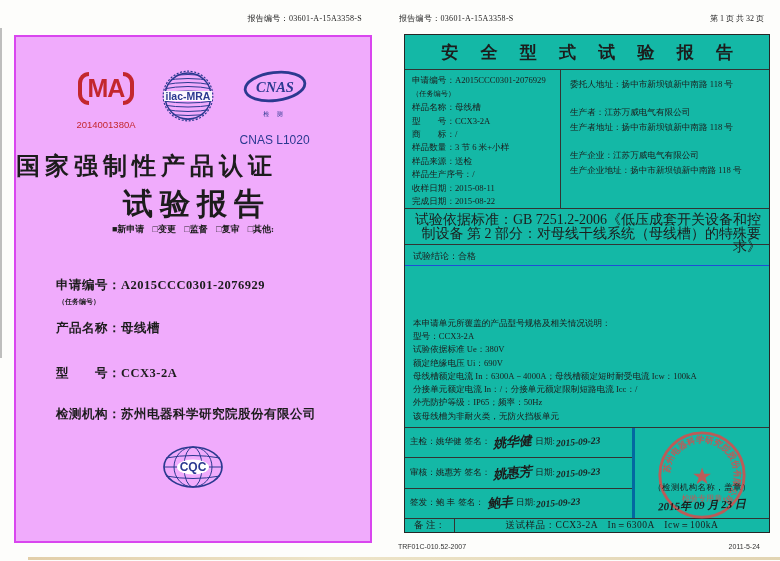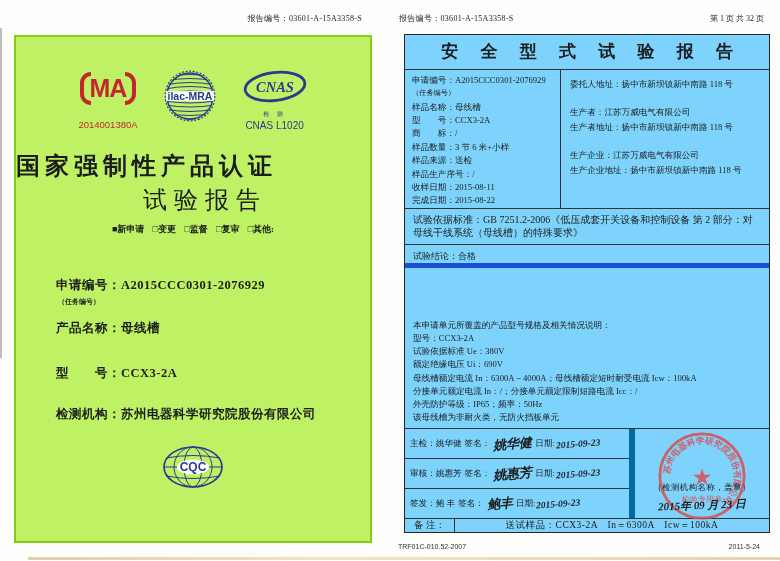--- a/index.html
+++ b/index.html
@@ -13,56 +13,56 @@
   .edge-b{position:absolute;left:28px;right:0;bottom:1px;height:3px;opacity:.75;
           background:linear-gradient(90deg,#d9bf8e,#e8dcb8 40%,#d9c79a);}
   
   .lp-repno{position:absolute;top:13px;right:418px;font-size:8px;letter-spacing:.3px;}
   .rp-repno{position:absolute;top:13px;left:399px;font-size:8px;letter-spacing:.3px;}
   .rp-page{position:absolute;top:13px;right:16px;font-size:8px;}
   .rp-foot-l{position:absolute;left:398px;top:543px;font-size:7px;color:#333;font-family:"Liberation Sans",sans-serif;}
   .rp-foot-r{position:absolute;right:20px;top:543px;font-size:7px;color:#333;font-family:"Liberation Sans",sans-serif;}
 
   
-  .lp{position:absolute;left:14px;top:35px;width:354px;height:504px;border:2px solid #84cc16;background:#bef264;}
+  .lp{position:absolute;left:14px;top:35px;width:354px;height:504px;border:2px solid #d946ef;background:#f0abfc;}
   .logos{position:absolute;top:32px;left:0;width:100%;display:flex;justify-content:center;align-items:flex-start;gap:24px;}
   .cma-wrap{text-align:center;}
   .cma-mark{display:flex;align-items:center;justify-content:center;height:38px;}
   .cma-br{width:11px;height:33px;border:4.5px solid #c3272e;display:inline-block;box-sizing:border-box;}
   .cma-br-l{border-right:none;border-radius:17px 0 0 17px;margin-right:-2px;}
   .cma-br-r{border-left:none;border-radius:0 17px 17px 0;margin-left:-2px;}
   .cma-letters{font-family:"Liberation Sans",sans-serif;font-size:25px;font-weight:800;color:#c3272e;line-height:33px;letter-spacing:-1px;padding:0 1px;}
   .cma-num{color:#c3272e;font-size:9.5px;margin-top:12px;font-family:"Liberation Sans",sans-serif;}
   .cnas-wrap{text-align:center;}
   .cnas-sub1{font-size:6px;color:#2b3990;letter-spacing:3px;margin-top:1px;}
-  .cnas-sub2{font-size:10px;color:#2b3990;font-family:"Liberation Sans",sans-serif;margin-top:1px;text-align:center;}
+  .cnas-sub2{font-size:12px;color:#2b3990;font-family:"Liberation Sans",sans-serif;margin-top:14px;text-align:center;}
   .lt1{position:absolute;top:113px;left:0;width:100%;font-size:24px;font-weight:700;letter-spacing:5px;}
-  .lt2{position:absolute;top:147px;left:12px;width:100%;text-align:center;font-size:24px;font-weight:400;letter-spacing:7px;}
+  .lt2{position:absolute;top:147px;left:4px;width:100%;text-align:center;font-size:30px;font-weight:700;letter-spacing:7px;}
   .lcheck{position:absolute;top:186px;left:0;width:100%;text-align:center;font-size:9px;font-weight:600;}
   .lcheck span{margin:0 3px;}
   .lfield{position:absolute;left:40px;font-size:12.5px;font-weight:600;letter-spacing:.5px;white-space:nowrap;}
   .lf0{top:240px;} .lf0n{top:260px;left:42px;font-size:7px;font-weight:600;position:absolute;}
   .lf1{top:283px;} .lf2{top:328px;} .lf3{top:369px;}
   .cqc{position:absolute;top:408px;left:50%;transform:translateX(-50%);}
 
   
-  .rp{position:absolute;left:404px;top:34px;width:366px;height:499px;border:1.5px solid #262626;background:#7dd3fc;
+  .rp{position:absolute;left:404px;top:34px;width:366px;height:499px;border:1.5px solid #262626;background:#14b8a6;
       display:flex;flex-direction:column;box-sizing:border-box;}
   .rp-title{height:41px;border-bottom:1px solid #333;display:flex;align-items:center;justify-content:center;
             font-size:17px;font-weight:700;letter-spacing:9px;padding-left:9px;box-sizing:border-box;}
   .rp-info{height:143px;display:flex;border-bottom:1px solid #333;box-sizing:border-box;}
   .rp-info-l{width:156px;border-right:1px solid #333;padding:4px 3px 0 7px;font-size:8.6px;line-height:13.4px;box-sizing:border-box;}
   .rp-info-l .small{font-size:7.2px;}
   .rp-info-r{flex:1;padding:7px 2px 0 9px;font-size:8.6px;line-height:15px;box-sizing:border-box;}
   .rp-info-r .grp{margin-bottom:13px;}
-  .rp-std{height:36px;border-bottom:1px solid #333;padding:4px 8px;font-size:10px;line-height:13.5px;box-sizing:border-box;}
-  .rp-concl{height:23px;border-bottom:5px solid #1d4ed8;padding:5px 8px 0;font-size:9px;box-sizing:border-box;font-family:Liberation Serif, serif;}
+  .rp-std{height:36px;border-bottom:1px solid #333;padding:4px 8px;font-size:14px;line-height:13.5px;box-sizing:border-box;text-align:right;}
+  .rp-concl{height:23px;border-bottom:1px solid #1d4ed8;padding:5px 8px 0;font-size:9px;box-sizing:border-box;font-family:Liberation Serif, serif;}
   .rp-cov{height:115px;border-bottom:1px solid #333;padding:4px 8px;font-size:8.6px;line-height:13.2px;box-sizing:border-box;margin-top:47px;}
   .rp-sig{height:106px;display:flex;border-bottom:1px solid #333;box-sizing:border-box;}
-  .rp-sig-l{width:230px;border-right:6px solid #0369a1;display:flex;flex-direction:column;box-sizing:border-box;}
+  .rp-sig-l{width:230px;border-right:3px solid #0369a1;display:flex;flex-direction:column;box-sizing:border-box;}
   .sig-row{flex:1;display:flex;align-items:center;padding:0 5px;font-size:8.6px;gap:3px;white-space:nowrap;}
   .sig-row + .sig-row{border-top:1px solid #333;}
   .sig-script{font-size:13px;font-style:italic;font-weight:700;transform:rotate(-5deg);white-space:nowrap;}
   .sig-datewrap{display:flex;align-items:center;}
   .sig-date{font-style:italic;font-size:9.5px;font-weight:600;transform:rotate(-4deg);margin-left:1px;}
   .rp-sig-r{flex:1;position:relative;text-align:center;}
   .seal{position:absolute;top:1px;left:50%;transform:translateX(-50%);}
   .stamp-caption{position:absolute;bottom:25px;left:0;width:100%;font-size:8.4px;letter-spacing:.5px;}
   .stamp-date{position:absolute;bottom:5px;left:0;width:100%;font-size:11px;font-style:italic;font-weight:600;transform:rotate(-2deg);}
   .rp-remark{flex:1;display:flex;}

